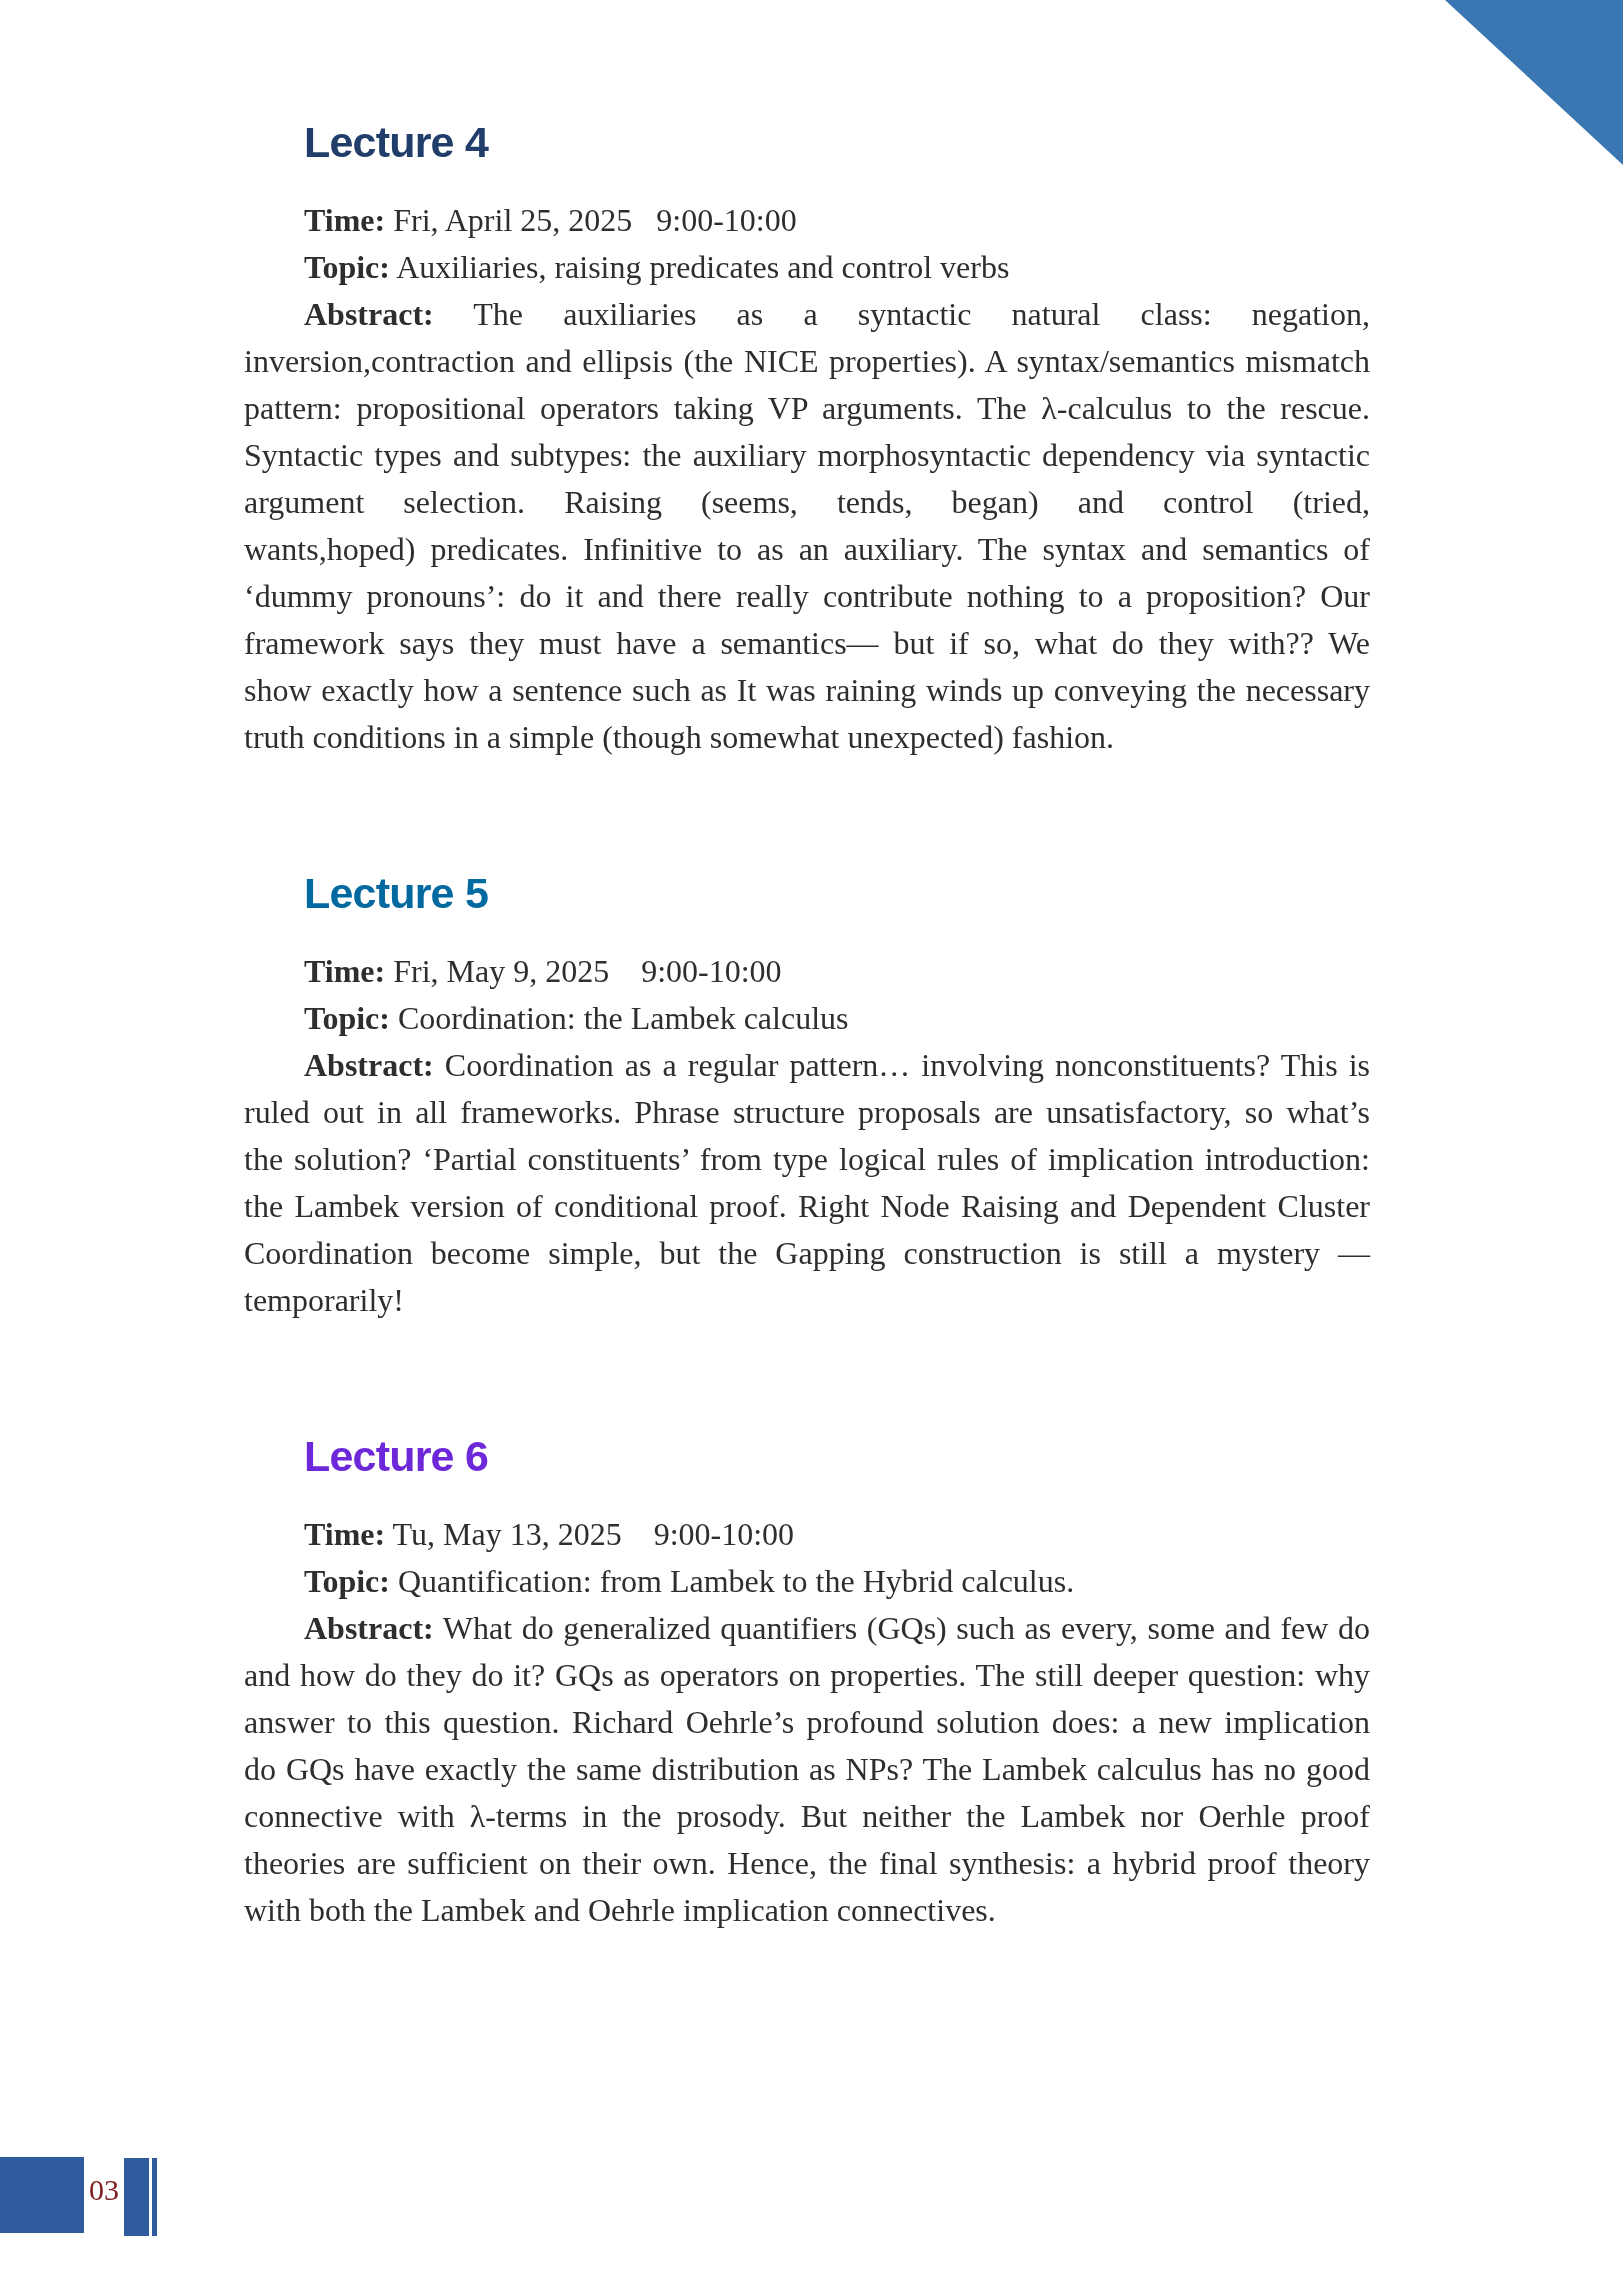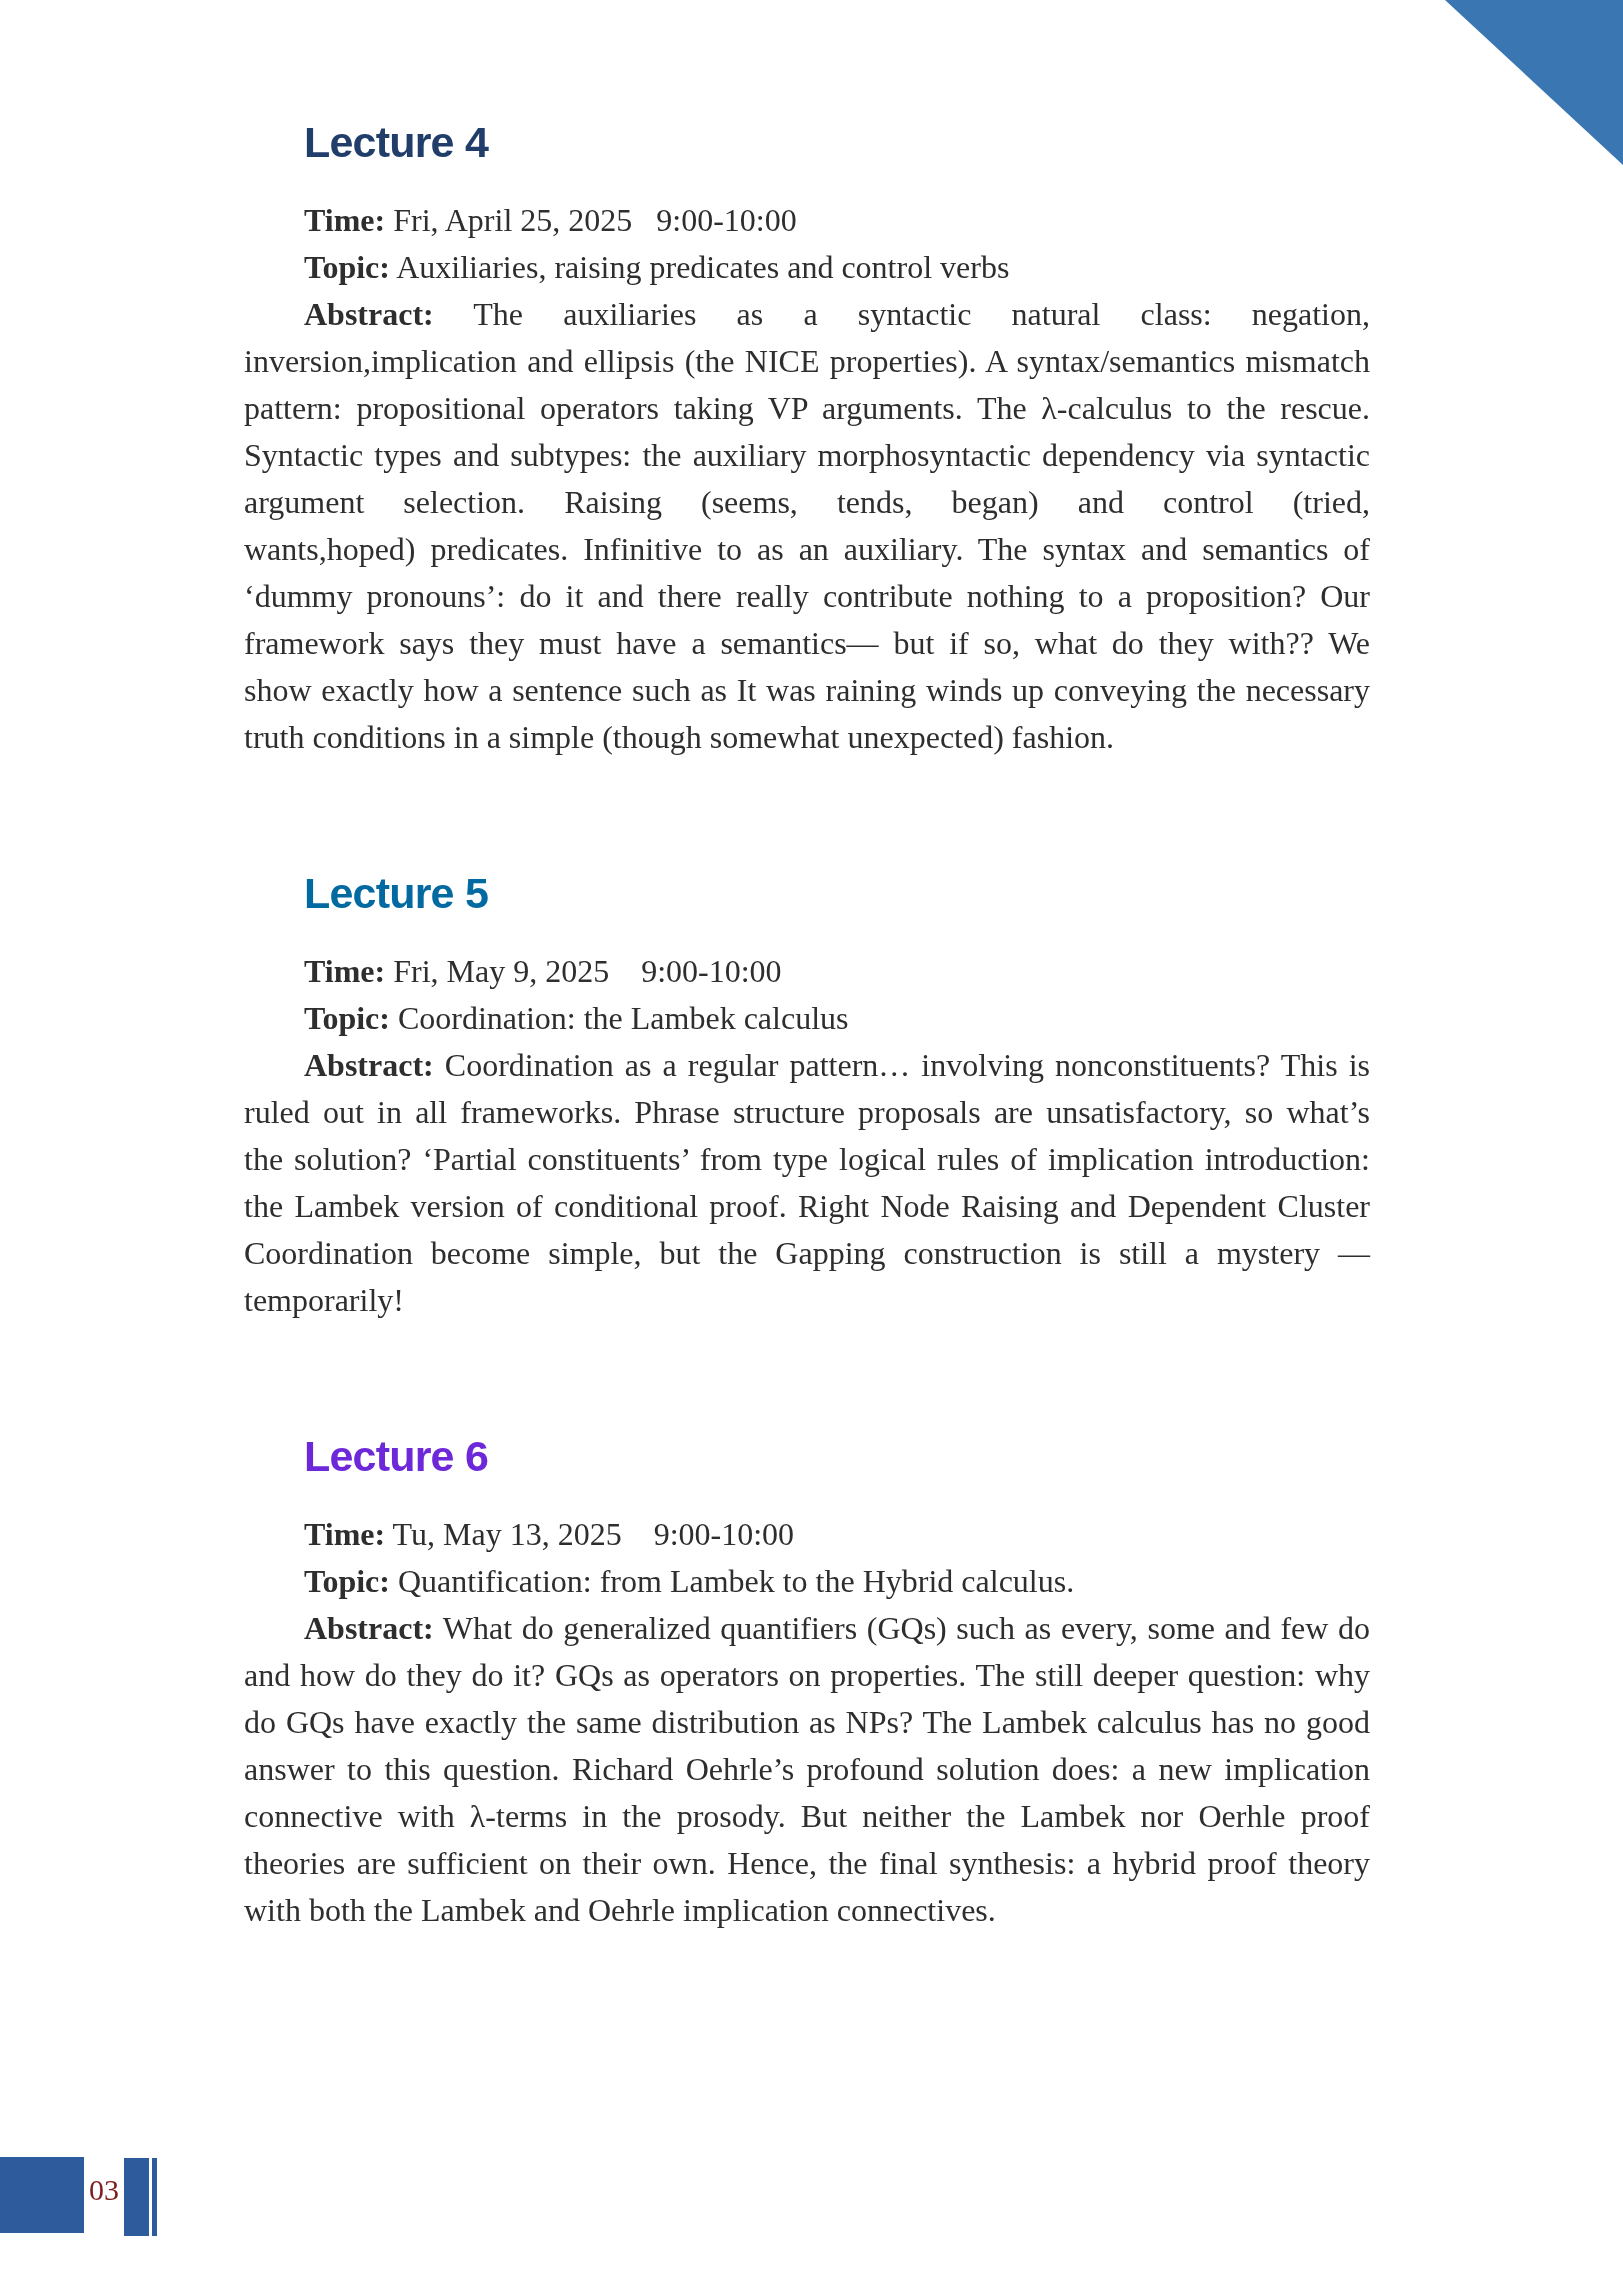--- a/index.html
+++ b/index.html
@@ -63,21 +63,21 @@
 
   <div class="corner-triangle" style="background: rgb(58, 118, 178);"></div>
 
   <div class="content">
   <div class="section">
     <h2 style="color: rgb(33, 62, 107);">Lecture 4</h2>
     <div class="meta-line meta-time"><b class="lbl">Time:</b><span class="val"> Fri, April 25, 2025   9:00-10:00</span></div>
     <div class="meta-line"><b class="lbl">Topic:</b><span class="val"> Auxiliaries, raising predicates and control verbs</span></div>
     <div class="abstract">
           <div class="jline first"><b class="lbl">Abstract:</b> The auxiliaries as a syntactic natural class: negation,</div>
-          <div class="jline">inversion,implication and ellipsis (the NICE properties). A syntax/semantics mismatch</div>
+          <div class="jline">inversion,contraction and ellipsis (the NICE properties). A syntax/semantics mismatch</div>
           <div class="jline">pattern: propositional operators taking VP arguments. The λ-calculus to the rescue.</div>
           <div class="jline">Syntactic types and subtypes: the auxiliary morphosyntactic dependency via syntactic</div>
           <div class="jline">argument selection. Raising (seems, tends, began) and control (tried,</div>
           <div class="jline">wants,hoped) predicates. Infinitive to as an auxiliary. The syntax and semantics of</div>
           <div class="jline">‘dummy pronouns’: do it and there really contribute nothing to a proposition? Our</div>
           <div class="jline">framework says they must have a semantics— but if so, what do they with?? We</div>
           <div class="jline">show exactly how a sentence such as It was raining winds up conveying the necessary</div>
           <div class="jline last">truth conditions in a simple (though somewhat unexpected) fashion.</div>
         </div>
   </div>
@@ -96,22 +96,22 @@
         </div>
   </div>
 
   <div class="section">
     <h2 style="color: #6d28d9;">Lecture 6</h2>
     <div class="meta-line meta-time"><b class="lbl">Time:</b><span class="val"> Tu, May 13, 2025    9:00-10:00</span></div>
     <div class="meta-line"><b class="lbl">Topic:</b><span class="val"> Quantification: from Lambek to the Hybrid calculus.</span></div>
     <div class="abstract">
           <div class="jline first"><b class="lbl">Abstract:</b> What do generalized quantifiers (GQs) such as every, some and few do</div>
           <div class="jline">and how do they do it? GQs as operators on properties. The still deeper question: why</div>
+          <div class="jline">answer to this question. Richard Oehrle’s profound solution does: a new implication</div>
           <div class="jline">do GQs have exactly the same distribution as NPs? The Lambek calculus has no good</div>
-          <div class="jline">answer to this question. Richard Oehrle’s profound solution does: a new implication</div>
           <div class="jline">connective with λ-terms in the prosody. But neither the Lambek nor Oerhle proof</div>
           <div class="jline">theories are sufficient on their own. Hence, the final synthesis: a hybrid proof theory</div>
           <div class="jline last">with both the Lambek and Oehrle implication connectives.</div>
         </div>
   </div>
 </div>
 
   <div class="footer-decor">
     <div class="footer-square" style="background: rgb(46, 91, 156);"></div>
     <div class="footer-pagenum">03</div>

